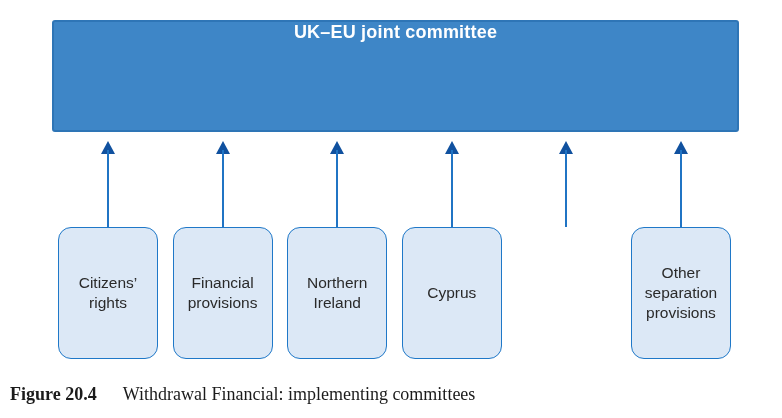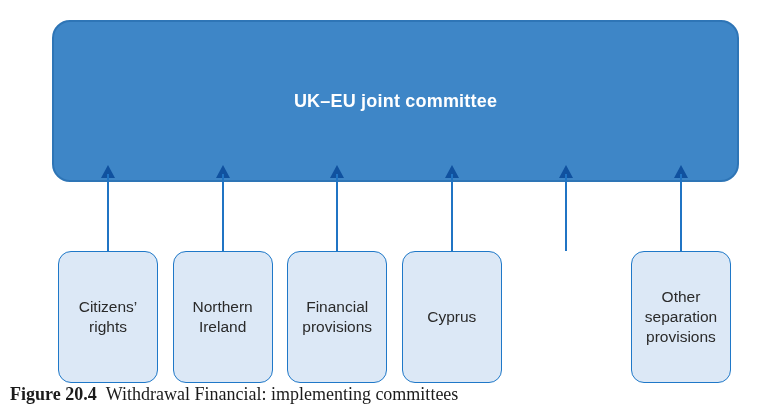--- a/index.html
+++ b/index.html
@@ -21,38 +21,37 @@
     height: 418px;
     background: #ffffff;
     font-family: "Liberation Sans", sans-serif;
     overflow: hidden;
   }
   .top-box {
     position: absolute;
     left: 52px;
     top: 20px;
     width: 687px;
-    height: 162px;
+    height: 112px;
     background: var(--top-box-fill);
     border: 2px solid var(--top-box-border);
-    border-radius: 18px;
+    border-radius: 3px;
     display: flex;
-    align-items: center;
     justify-content: center;
   }
   .top-box-label {
     color: var(--title-text);
     font-weight: bold;
     font-size: 18px;
     letter-spacing: 0.2px;
   }
   .columns {
     position: absolute;
     left: 58px;
-    top: 165px;
+    top: 141px;
     width: 673px;
     display: flex;
     justify-content: space-between;
   }
   .column {
     width: 100px;
     display: flex;
     flex-direction: column;
     align-items: center;
   }
@@ -102,21 +101,21 @@
     position: absolute;
     left: 10px;
     top: 384px;
     font-family: "Liberation Serif", serif;
     font-size: 18px;
     color: var(--caption-text);
     white-space: nowrap;
   }
   .caption .fig-label {
     font-weight: bold;
-    margin-right: 9px;
+    margin-right: 26px;
   }
 </style>
 </head>
 <body>
 
 <div class="page">
 
   <div class="top-box">
     <span class="top-box-label">UK–EU joint committee</span>
   </div>
@@ -132,31 +131,31 @@
         <span class="node-label">Citizens’ rights</span>
       </div>
     </div>
 
     <div class="column">
       <div class="arrow">
         <span class="arrow-head"></span>
         <span class="arrow-line"></span>
       </div>
       <div class="node">
-        <span class="node-label">Northern Ireland</span>
+        <span class="node-label">Financial provisions</span>
       </div>
     </div>
 
     <div class="column">
       <div class="arrow">
         <span class="arrow-head"></span>
         <span class="arrow-line"></span>
       </div>
       <div class="node">
-        <span class="node-label">Financial provisions</span>
+        <span class="node-label">Northern Ireland</span>
       </div>
     </div>
 
     <div class="column">
       <div class="arrow">
         <span class="arrow-head"></span>
         <span class="arrow-line"></span>
       </div>
       <div class="node">
         <span class="node-label">Cyprus</span>

